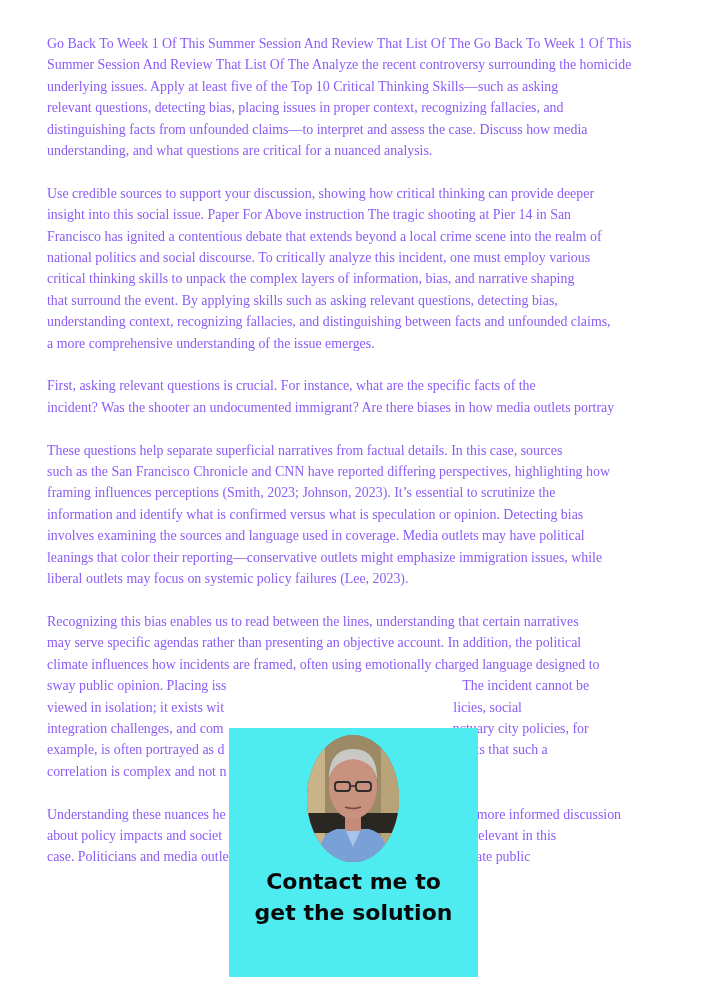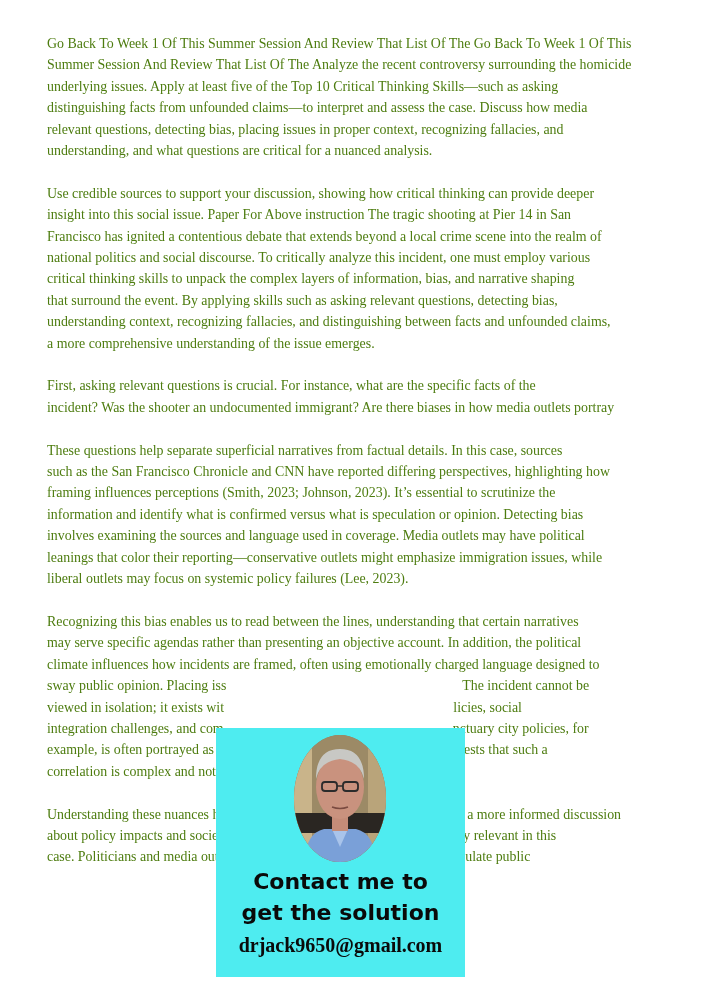--- a/index.html
+++ b/index.html
@@ -14,33 +14,33 @@
       overflow: hidden;
     }
     .page {
       position: absolute;
       left: 47px;
       top: 33px;
       width: 620px;
       font-family: "Liberation Serif", serif;
       font-size: 13.9px;
       line-height: 21.4px;
-      color: #4d7c0f;
+      color: #8b5cf6;
     }
     .para {
       margin: 0 0 21.4px 0;
       white-space: normal;
     }
     .line {
       display: block;
       white-space: nowrap;
     }
     .promo {
       position: absolute;
-      left: 216px;
+      left: 229px;
       top: 728px;
       width: 249px;
       height: 249px;
       background: #4eecf0;
       overflow: hidden;
     }
     .avatar {
       position: absolute;
       left: 78px;
       top: 7px;
@@ -76,22 +76,22 @@
     }
   </style>
 </head>
 <body>
 
 <div class="page">
   <div class="para">
     <span class="line">Go Back To Week 1 Of This Summer Session And Review That List Of The Go Back To Week 1 Of This</span>
     <span class="line">Summer Session And Review That List Of The Analyze the recent controversy surrounding the homicide</span>
     <span class="line">underlying issues. Apply at least five of the Top 10 Critical Thinking Skills—such as asking</span>
+    <span class="line">relevant questions, detecting bias, placing issues in proper context, recognizing fallacies, and</span>
     <span class="line">distinguishing facts from unfounded claims—to interpret and assess the case. Discuss how media</span>
-    <span class="line">relevant questions, detecting bias, placing issues in proper context, recognizing fallacies, and</span>
     <span class="line">understanding, and what questions are critical for a nuanced analysis.</span>
   </div>
   <div class="para">
     <span class="line">Use credible sources to support your discussion, showing how critical thinking can provide deeper</span>
     <span class="line">insight into this social issue. Paper For Above instruction The tragic shooting at Pier 14 in San</span>
     <span class="line">Francisco has ignited a contentious debate that extends beyond a local crime scene into the realm of</span>
     <span class="line">national politics and social discourse. To critically analyze this incident, one must employ various</span>
     <span class="line">critical thinking skills to unpack the complex layers of information, bias, and narrative shaping</span>
     <span class="line">that surround the event. By applying skills such as asking relevant questions, detecting bias,</span>
     <span class="line">understanding context, recognizing fallacies, and distinguishing between facts and unfounded claims,</span>
@@ -142,14 +142,13 @@
       <rect x="28" y="47" width="15" height="9" rx="3" fill="none" stroke="#2b2b2b" stroke-width="1.8"></rect>
       <rect x="49" y="47" width="15" height="9" rx="3" fill="none" stroke="#2b2b2b" stroke-width="1.8"></rect>
       <line x1="43" y1="51" x2="49" y2="51" stroke="#2b2b2b" stroke-width="1.5"></line>
       <path d="M38 72 Q46 75 54 72" stroke="#7a4a40" stroke-width="1.5" fill="none"></path>
     </svg>
   </div>
   <div class="promo-title">
     <div>Contact me to</div>
     <div>get the solution</div>
   </div>
-  <div class="promo-email">drjack9650@gmail.com</div>
 </div>
 
 </body></html>

